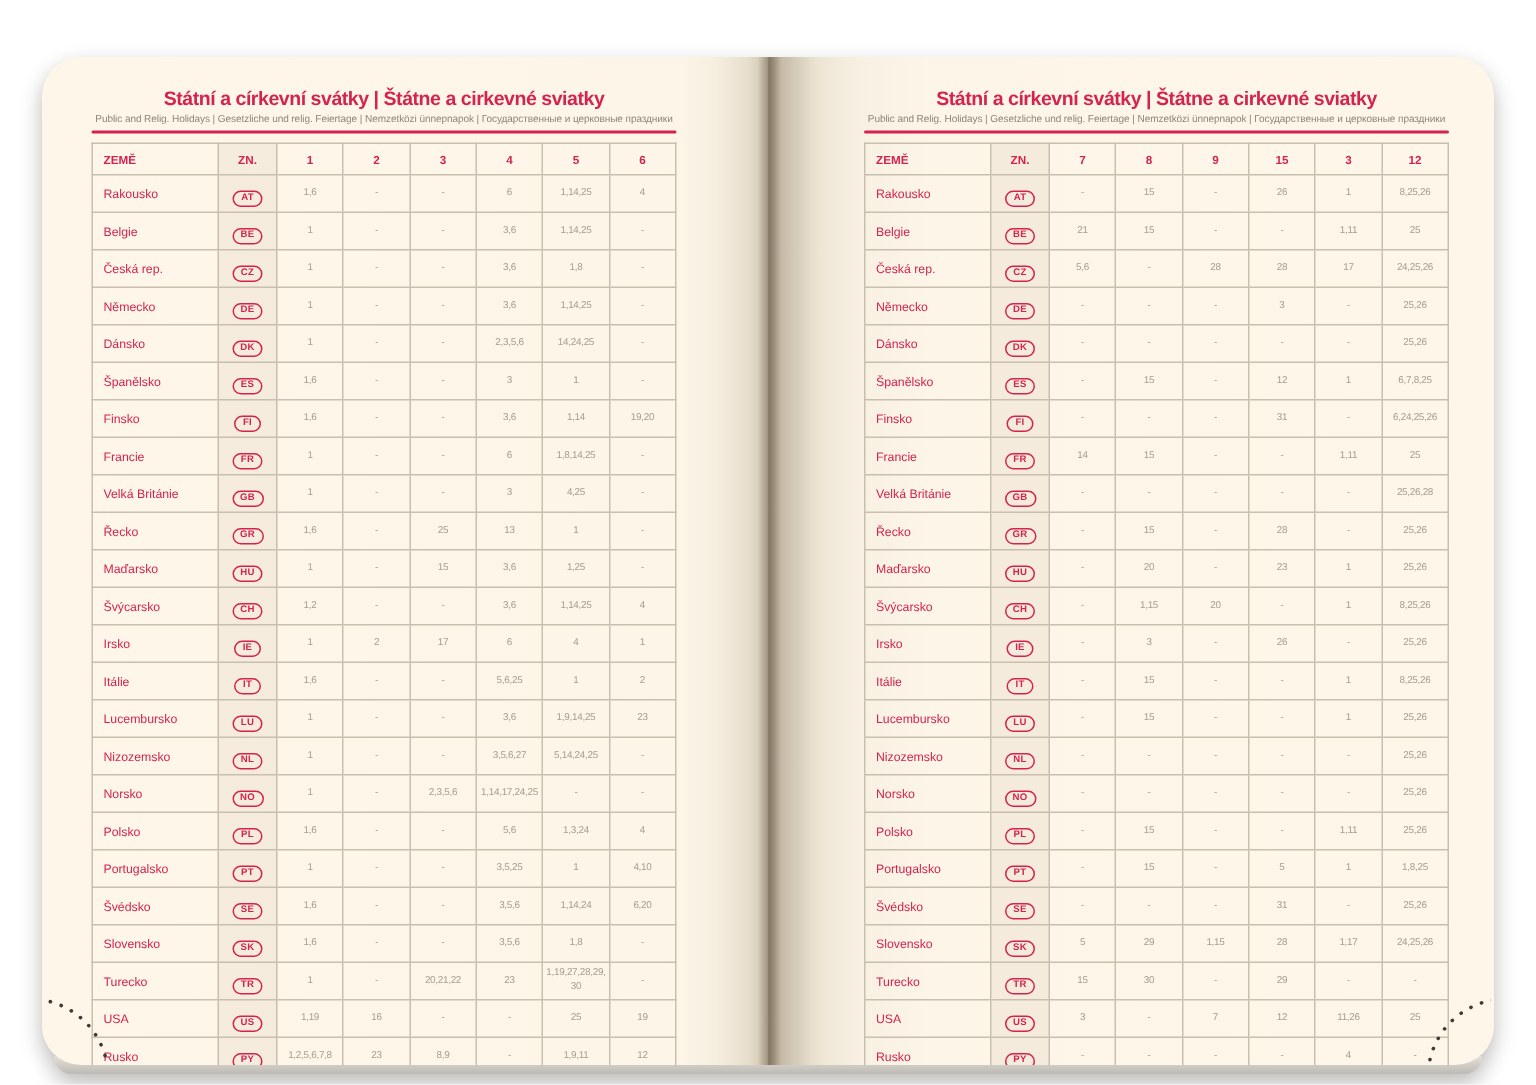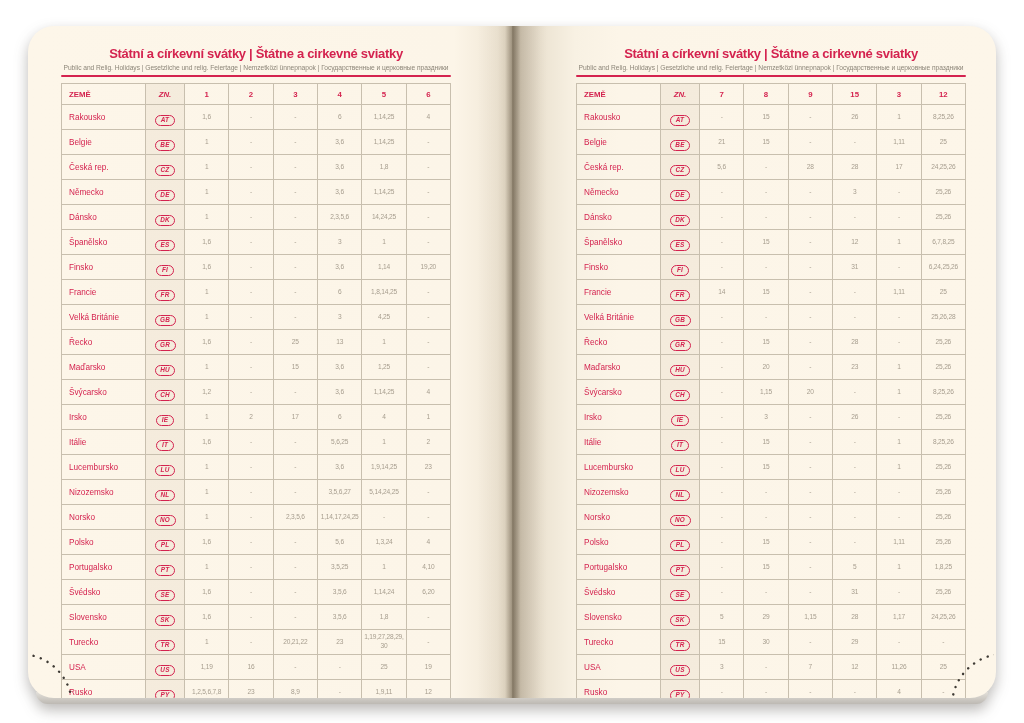--- a/index.html
+++ b/index.html
@@ -2,21 +2,21 @@
 <html><head>
 <meta charset="utf-8">
 <style>
   html,body{margin:0;padding:0;}
   body{
     width:1024px;height:723px;position:relative;overflow:hidden;
     background:#ffffff;
     font-family:"Liberation Sans", sans-serif;
   }
   .book{
-    position:absolute;left:28px;top:26px;width:968px;height:672px;
+    position:absolute;left:28px;top:38px;width:968px;height:672px;
     display:flex;
     filter:drop-shadow(0 6px 7px rgba(60,55,50,.35));
   }
   .book-edge{
     position:absolute;left:8px;right:8px;bottom:-6px;height:12px;
     background:linear-gradient(#e3e0da, #bdb9b3);
     border-radius:0 0 16px 16px;
   }
   .page{
     position:relative;width:484px;height:672px;overflow:hidden;z-index:1;
@@ -57,21 +57,21 @@
     text-align:center;padding:0;
   }
   th.c-country,td.c-country{width:76px;}
   th.c-zn,td.c-zn{width:38px;}
   th.c-country{text-align:left;padding-left:7px;margin-top:28px;}
   td{height:20px;vertical-align:middle;}
   td.country{
     color:var(--accent);font-weight:normal;font-size:8.2px;text-align:left;
     padding-left:7px;white-space:nowrap;
   }
-  .c-zn{background:rgba(140,110,70,.07);text-align:center;font-style:italic;}
+  .c-zn{background:rgba(140,110,70,.07);text-align:center;}
   td.val{
     color:#a69d8e;font-size:6.6px;text-align:center;padding:2px 1px;
     line-height:1.3;word-spacing:-1.6px;letter-spacing:-0.2px;
   }
   .badge{
     display:inline-block;border:1px solid var(--accent);color:var(--accent);
     border-radius:9px;font-size:6.4px;font-weight:bold;padding:1.5px 4.5px;
     line-height:1;letter-spacing:0.2px;background:transparent;
   }
   .corner-arc{position:absolute;width:84px;height:84px;bottom:2px;z-index:2;}

